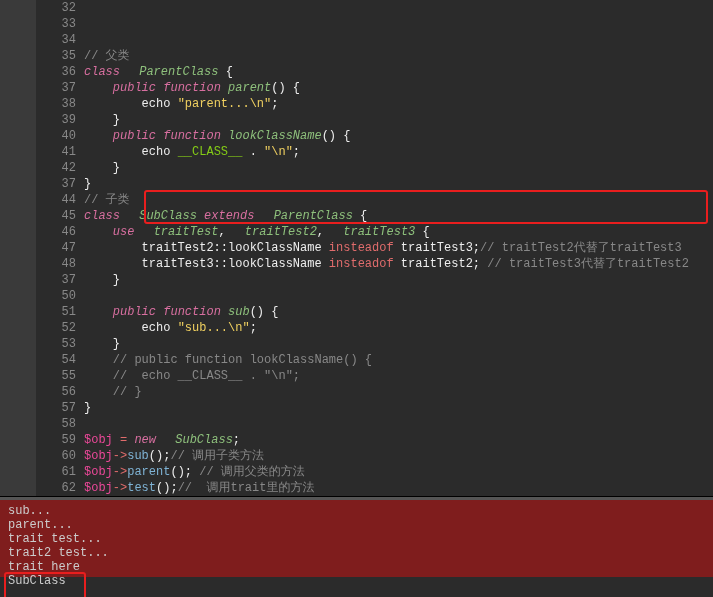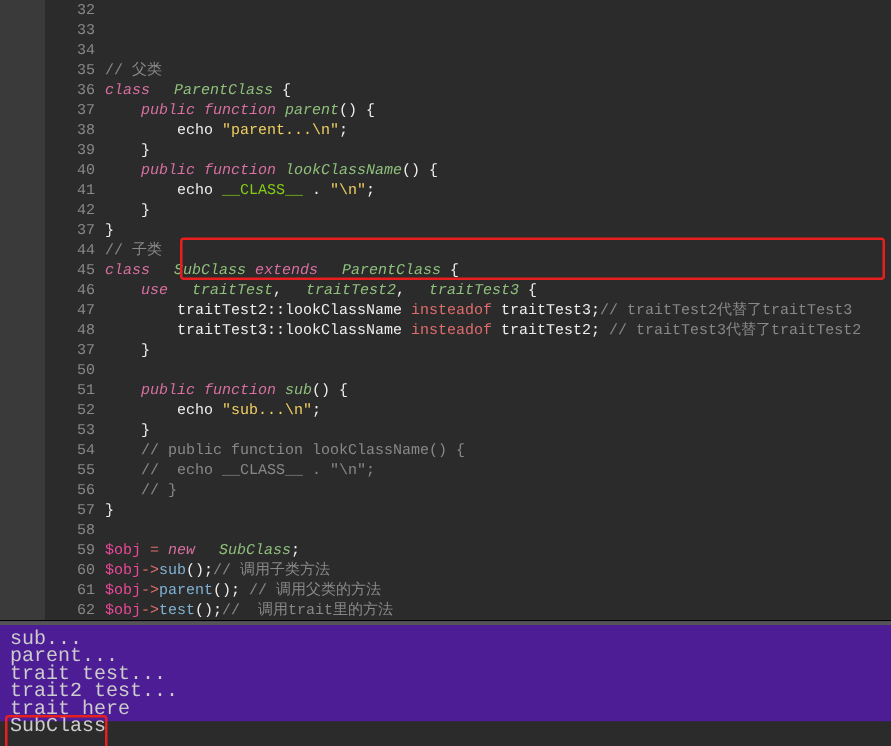--- a/index.html
+++ b/index.html
@@ -52,25 +52,25 @@
   .plain { color: #eee; }
   .const { color: #84cc16; }  
 
   .hl-box {
     position: absolute;
     border: 2px solid #e91e1e;
     border-radius: 3px;
     pointer-events: none;
   }
   .console {
-    background: #4c1d95;
+    background: #7f1d1d;
     color: #ccc;
     padding: 4px 8px;
     line-height: 14px;
-    font-size: 16px;
+    font-size: 12px;
     border-top: 3px solid #555;
     position: relative;
     height: 80px;
   }
   .console-line { height: 14px; }
   .c-box {
     position: absolute;
     border: 2px solid #e91e1e;
     border-radius: 3px;
     pointer-events: none;

